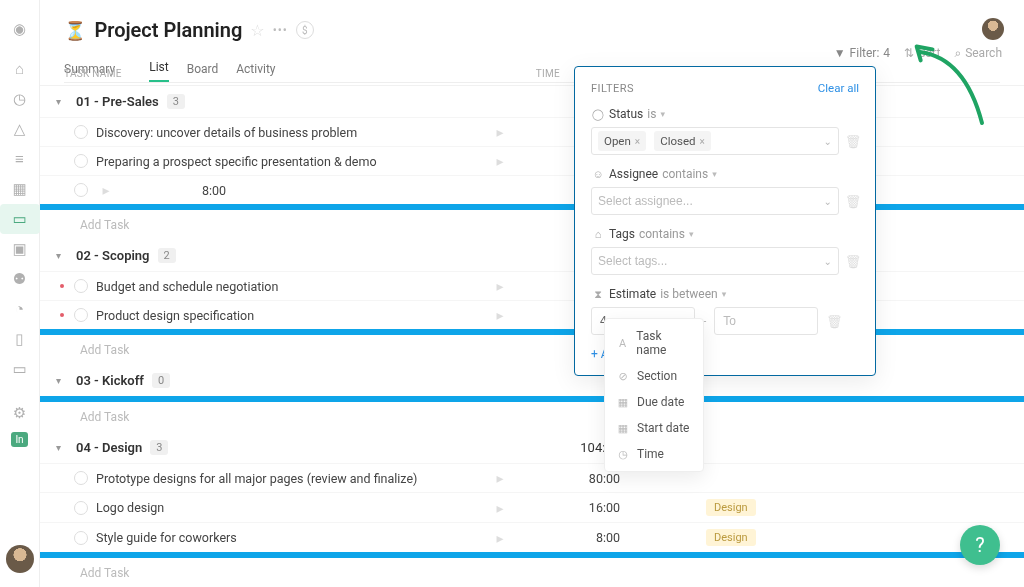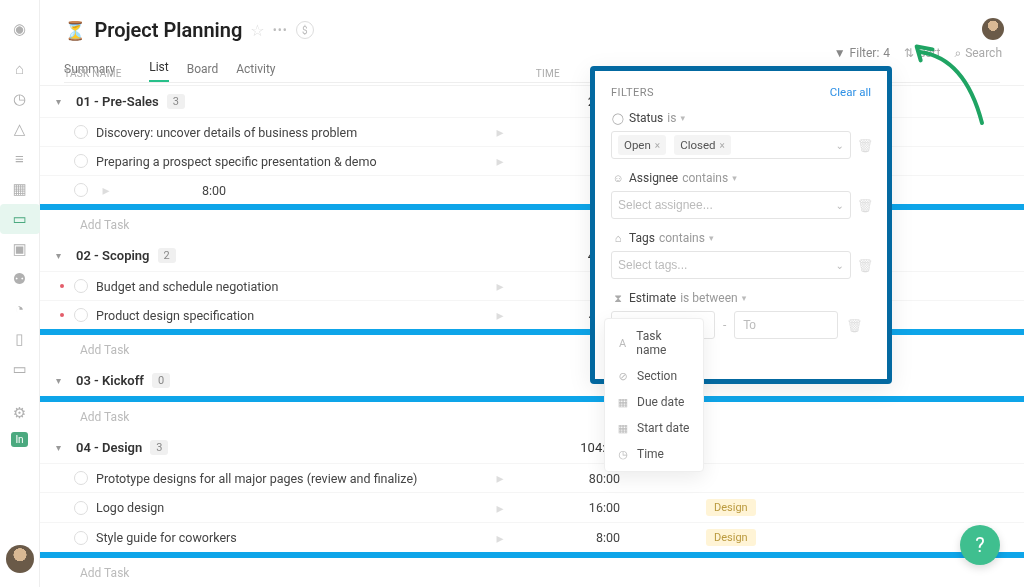--- a/index.html
+++ b/index.html
@@ -54,21 +54,21 @@
 .task-dot { width:12px; display:flex; justify-content:center; }
 .task-dot .dot-red { width:4px; height:4px; border-radius:50%; background:#e35d6a;}
 .task-check { width:14px; height:14px; border:1.5px solid #ddd; border-radius:50%; margin:0 8px 0 6px; cursor:pointer;}
 .task-name { flex:1; }
 .play { width:20px; color:#ddd; font-size:14px; text-align:center; cursor:pointer;}
 .add-task-row { padding: 8px 24px 8px 40px; font-size:12px; color:#bbb; cursor:pointer; border-top:6px solid #0ea5e9;}
 .tag-chip { display:inline-block; padding:2px 8px; border-radius:3px; font-size:11px; }
 .tag-design { background:#fff4d6; color:#bb9a3f; }
 
 
-.filter-panel { position:absolute; top:66px; left:550px; width:302px; background:#fff; border:5px solid #0369a1; box-shadow:0 6px 24px rgba(0,0,0,0.08); border-radius:4px; padding:14px 16px 14px 16px; font-size:12px; z-index:10;}
+.filter-panel { position:absolute; top:66px; left:534px; width:302px; background:#fff; border:1px solid #0369a1; box-shadow:0 6px 24px rgba(0,0,0,0.08); border-radius:4px; padding:14px 16px 14px 16px; font-size:12px; z-index:10;}
 .filter-panel-head { display:flex; justify-content:space-between; align-items:center; margin-bottom:12px; }
 .filter-panel-title { font-size:11px; color:#888; letter-spacing:0.5px;}
 .clear-all { color:#2e90e5; cursor:pointer; font-size:11.5px;}
 .filter-group { margin-bottom:12px; }
 .filter-label-row { display:flex; align-items:center; gap:4px; color:#555; margin-bottom:6px;}
 .filter-field-icon { color:#aaa; font-size:11px; width:14px; display:inline-flex; justify-content:center;}
 .filter-field-name { color:#444;}
 .filter-op { color:#999; }
 .filter-caret { color:#bbb; font-size:9px;}
 .filter-chips-row { display:flex; align-items:center; gap:6px; }

